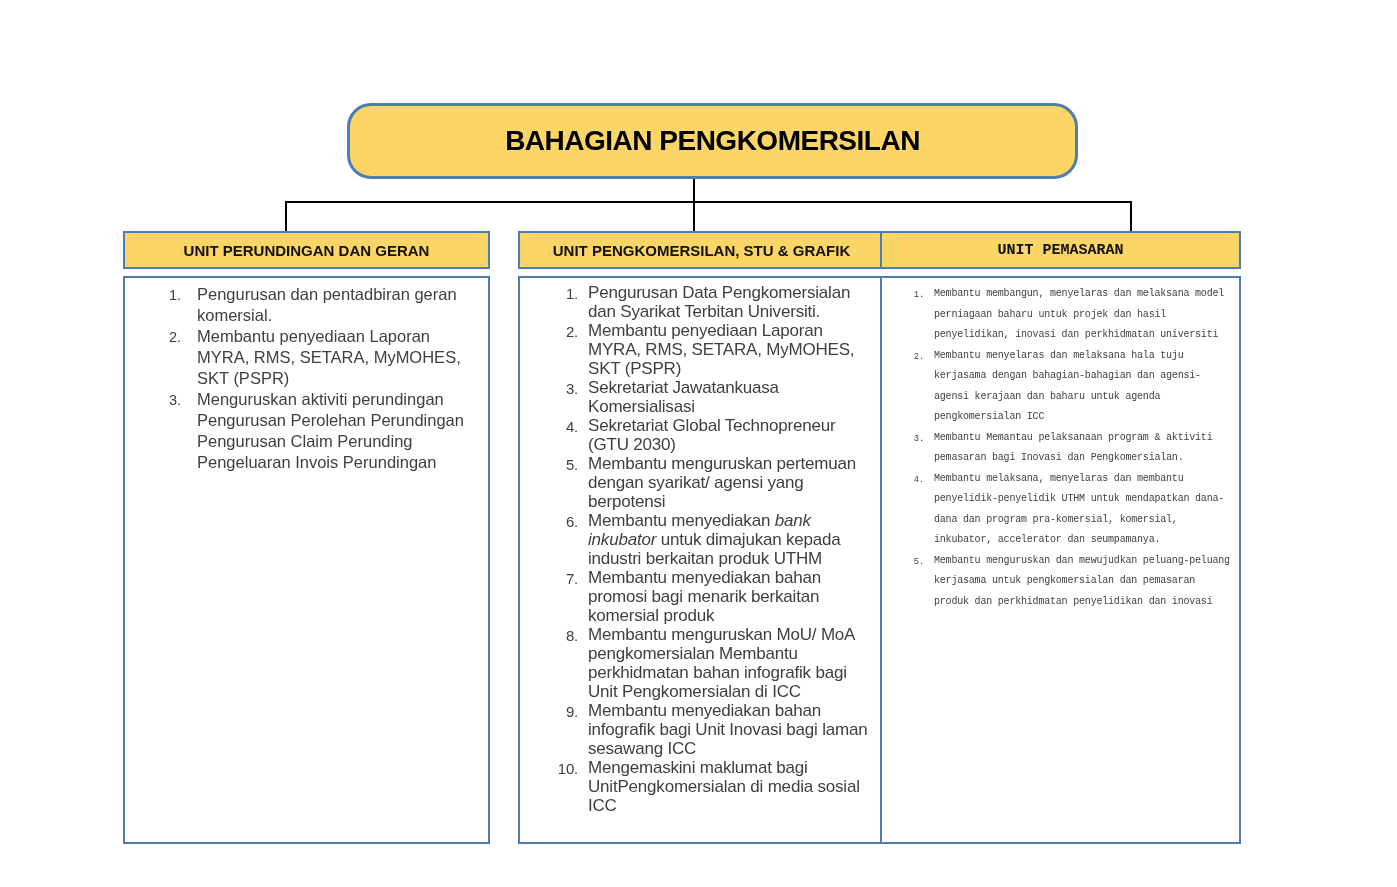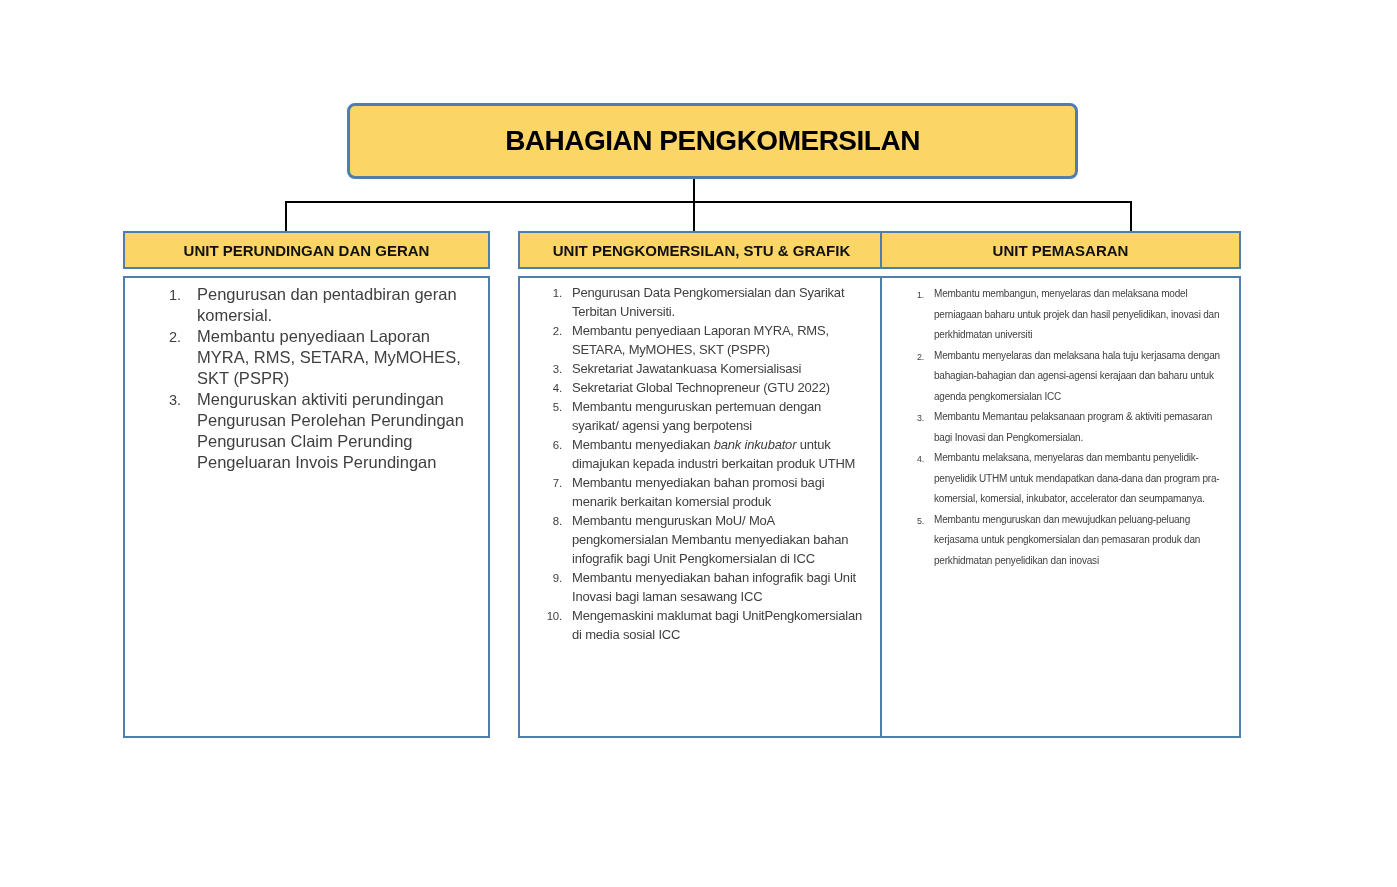--- a/index.html
+++ b/index.html
@@ -22,21 +22,21 @@
     background: #FFFFFF;
     overflow: hidden;
   }
   
   .division-box {
     position: absolute;
     left: 347px; top: 103px;
     width: 731px; height: 76px;
     background: var(--box-fill);
     border: 3px solid var(--box-border);
-    border-radius: 8px;
+    border-radius: 24px;
     display: flex; align-items: center; justify-content: center;
   }
   .division-box .title {
     font-size: 28px;
     font-weight: bold;
     color: var(--title-text);
     letter-spacing: -0.5px;
   }
   
   .line { position: absolute; background: var(--connector); }
@@ -53,21 +53,21 @@
   }
   .unit-header .unit-title {
     font-size: 15px;
     font-weight: bold;
     color: #111111;
   }
   .unit-body {
     position: absolute;
     left: 0; top: 45px;
     width: 100%;
-    height: 462px;
+    height: 568px;
     background: #FFFFFF;
     border: 2px solid var(--box-border);
     overflow: hidden;
   }
   .unit-body ol {
     list-style: none;
     counter-reset: n;
     margin: 0;
     color: var(--body-text);
   }
@@ -81,21 +81,21 @@
     left: 0; top: 1px;
     text-align: right;
     font-size: 0.88em;
   }
   .unit-body em { font-style: italic; }
   
   .body-1 ol { padding: 6px 14px 6px 16px; font-size: 16.5px; line-height: 21px; }
   .body-1 li { padding-left: 56px; }
   .body-1 li::before { width: 40px; }
   
-  .body-2 ol { padding: 5px 15px 5px 12px; font-size: 13px; line-height: 19px; letter-spacing: -0.2px; }
+  .body-2 ol { padding: 5px 15px 5px 12px; font-size: 17px; line-height: 19px; letter-spacing: -0.2px; margin-left: 16px; }
   .body-2 li { padding-left: 40px; }
   .body-2 li::before { width: 30px; }
   
   .body-3 ol { padding: 6px 8px 6px 12px; font-size: 10px; line-height: 20.5px; letter-spacing: -0.2px; }
   .body-3 li { padding-left: 40px; }
   .body-3 li::before { width: 30px; }
 </style>
 </head>
 <body>
 
@@ -126,32 +126,32 @@
 
   <section class="unit" style="left:518px; width:367px;">
     <header class="unit-header">
       <span class="unit-title">UNIT PENGKOMERSILAN, STU &amp; GRAFIK</span>
     </header>
     <div class="unit-body body-2">
       <ol>
           <li><span>Pengurusan Data Pengkomersialan dan Syarikat Terbitan Universiti.</span></li>
           <li><span>Membantu penyediaan Laporan MYRA, RMS, SETARA, MyMOHES, SKT (PSPR)</span></li>
           <li><span>Sekretariat Jawatankuasa Komersialisasi</span></li>
-          <li><span>Sekretariat Global Technopreneur (GTU 2022)</span></li>
+          <li><span>Sekretariat Global Technopreneur (GTU 2030)</span></li>
           <li><span>Membantu menguruskan pertemuan dengan syarikat/ agensi yang berpotensi</span></li>
           <li><span>Membantu menyediakan </span><em>bank inkubator</em><span> untuk dimajukan kepada industri berkaitan produk UTHM</span></li>
           <li><span>Membantu menyediakan bahan promosi bagi menarik berkaitan komersial produk</span></li>
-          <li><span>Membantu menguruskan MoU/ MoA pengkomersialan Membantu menyediakan bahan infografik bagi Unit Pengkomersialan di ICC</span></li>
+          <li><span>Membantu menguruskan MoU/ MoA pengkomersialan Membantu perkhidmatan bahan infografik bagi Unit Pengkomersialan di ICC</span></li>
           <li><span>Membantu menyediakan bahan infografik bagi Unit Inovasi bagi laman sesawang ICC</span></li>
           <li><span>Mengemaskini maklumat bagi UnitPengkomersialan di media sosial ICC</span></li>
         </ol>
     </div>
   </section>
 
-  <section class="unit" style="left:880px; width:361px;">
+  <section class="unit" style="left:880px; width:361px;font-family:Liberation Mono, monospace;">
     <header class="unit-header">
       <span class="unit-title">UNIT PEMASARAN</span>
     </header>
     <div class="unit-body body-3">
       <ol>
           <li><span>Membantu membangun, menyelaras dan melaksana model perniagaan baharu untuk projek dan hasil penyelidikan, inovasi dan perkhidmatan universiti</span></li>
           <li><span>Membantu menyelaras dan melaksana hala tuju kerjasama dengan bahagian-bahagian dan agensi-agensi kerajaan dan baharu untuk agenda pengkomersialan ICC</span></li>
           <li><span>Membantu Memantau pelaksanaan program &amp; aktiviti pemasaran bagi Inovasi dan Pengkomersialan.</span></li>
           <li><span>Membantu melaksana, menyelaras dan membantu penyelidik-penyelidik UTHM untuk mendapatkan dana-dana dan program pra-komersial, komersial, inkubator, accelerator dan seumpamanya.</span></li>
           <li><span>Membantu menguruskan dan mewujudkan peluang-peluang kerjasama untuk pengkomersialan dan pemasaran produk dan perkhidmatan penyelidikan dan inovasi</span></li>

